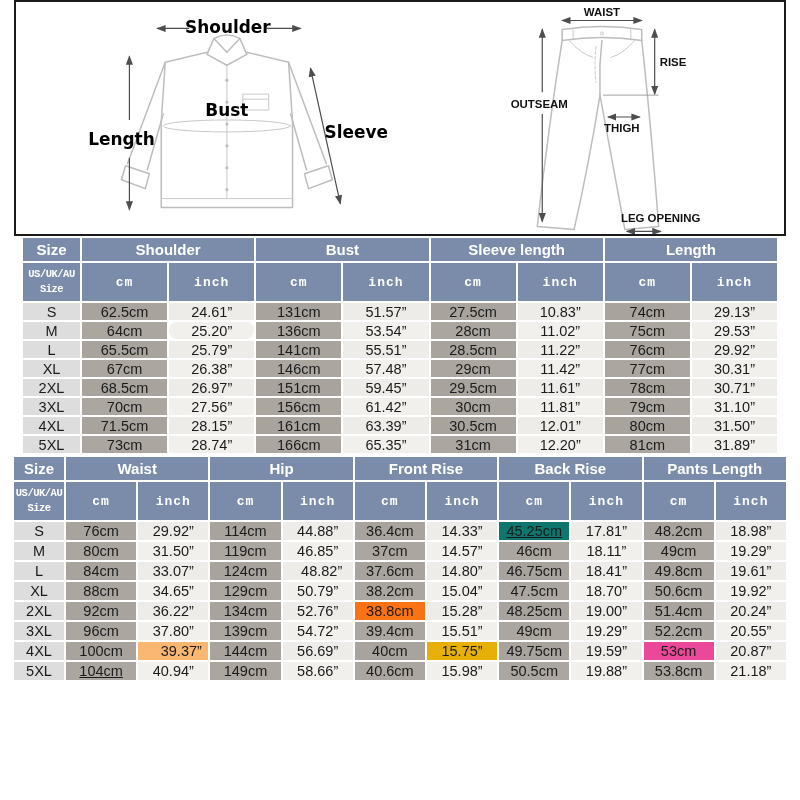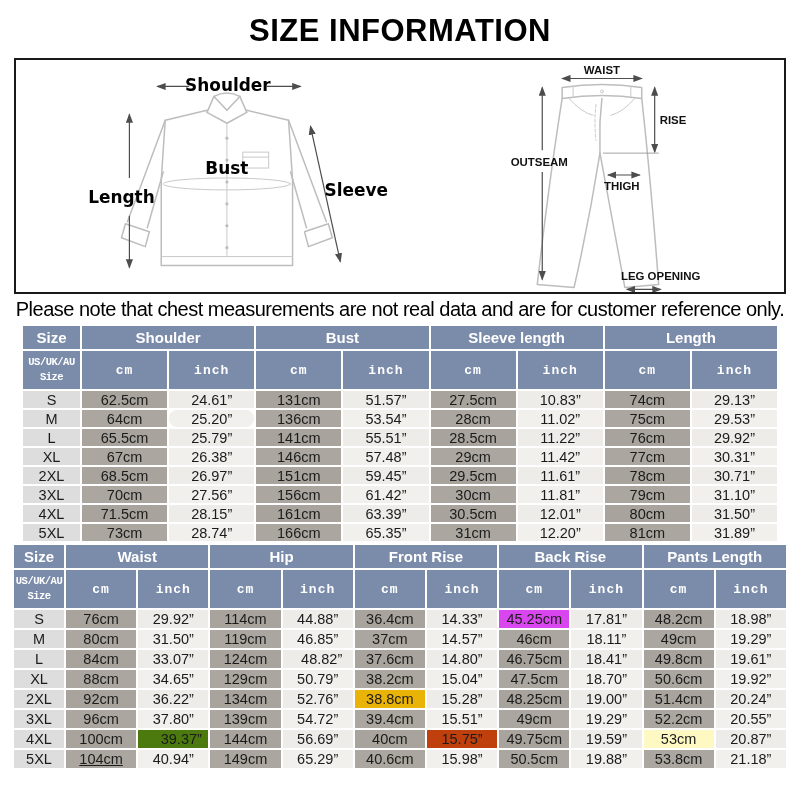--- a/index.html
+++ b/index.html
@@ -59,21 +59,20 @@
   }
   .pants-label {
     font-family:"Liberation Sans", sans-serif; font-weight:bold; font-size:11.5px; fill:#111;
   }
 </style>
 </head>
 <body>
 
 <div>
 
-  <h1 class="page-title">SIZE INFORMATION</h1>
 
   <div class="diagram-box">
 
     <svg width="386" height="232" viewBox="0 0 386 232">
       <defs>
         <marker id="ae1" viewBox="0 0 8 8" markerWidth="8" markerHeight="8" refX="7" refY="3" orient="auto">
           <path d="M0,0 L8,3 L0,6 Z" fill="#4d4d4d"></path>
         </marker>
         <marker id="as1" viewBox="0 0 8 8" markerWidth="8" markerHeight="8" refX="1" refY="3" orient="auto">
           <path d="M8,0 L0,3 L8,6 Z" fill="#4d4d4d"></path>
@@ -141,21 +140,20 @@
       <line class="dim" x1="228" y1="230" x2="262" y2="230" marker-start="url(#as2)" marker-end="url(#ae2)"></line>
 
       <text class="pants-label" x="203" y="13" text-anchor="middle">WAIST</text>
       <text class="pants-label" x="261" y="64" text-anchor="start">RISE</text>
       <text class="pants-label" x="140" y="106" text-anchor="middle">OUTSEAM</text>
       <text class="pants-label" x="223" y="130" text-anchor="middle">THIGH</text>
       <text class="pants-label" x="262" y="221" text-anchor="middle">LEG OPENING</text>
     </svg>
   </div>
 
-  <p class="note-line">Please note that chest measurements are not real data and are for customer reference only.</p>
 
   <table class="size-table t-tops">
     <colgroup>
       <col style="width:57px">
       <col>
         <col>
         <col>
         <col>
         <col>
         <col>
@@ -313,21 +311,21 @@
     </thead>
     <tbody>
         <tr>
           <td class="c-size" style="background: rgb(221, 221, 221);">S</td>
           <td class="c-cm" style="background: rgb(168, 164, 157);">76cm</td>
           <td class="c-inch" style="background: rgb(241, 240, 237);">29.92”</td>
           <td class="c-cm" style="background: rgb(168, 164, 157);">114cm</td>
           <td class="c-inch" style="background: rgb(241, 240, 237);">44.88”</td>
           <td class="c-cm" style="background: rgb(168, 164, 157);">36.4cm</td>
           <td class="c-inch" style="background: rgb(241, 240, 237);">14.33”</td>
-          <td class="c-cm" style="background: #d946ef;">45.25cm</td>
+          <td class="c-cm" style="background: #0f766e; text-decoration: underline;">45.25cm</td>
           <td class="c-inch" style="background: rgb(241, 240, 237);">17.81”</td>
           <td class="c-cm" style="background: rgb(168, 164, 157);">48.2cm</td>
           <td class="c-inch" style="background: rgb(241, 240, 237);">18.98”</td>
         </tr>
         <tr>
           <td class="c-size" style="background: rgb(221, 221, 221);">M</td>
           <td class="c-cm" style="background: rgb(168, 164, 157);">80cm</td>
           <td class="c-inch" style="background: rgb(241, 240, 237);">31.50”</td>
           <td class="c-cm" style="background: rgb(168, 164, 157);">119cm</td>
           <td class="c-inch" style="background: rgb(241, 240, 237);">46.85”</td>
@@ -363,21 +361,21 @@
           <td class="c-inch" style="background: rgb(241, 240, 237);">18.70”</td>
           <td class="c-cm" style="background: rgb(168, 164, 157);">50.6cm</td>
           <td class="c-inch" style="background: rgb(241, 240, 237);">19.92”</td>
         </tr>
         <tr>
           <td class="c-size" style="background: rgb(221, 221, 221);">2XL</td>
           <td class="c-cm" style="background: rgb(168, 164, 157);">92cm</td>
           <td class="c-inch" style="background: rgb(241, 240, 237);">36.22”</td>
           <td class="c-cm" style="background: rgb(168, 164, 157);">134cm</td>
           <td class="c-inch" style="background: rgb(241, 240, 237);">52.76”</td>
-          <td class="c-cm" style="background: #eab308; margin-left: 28px;">38.8cm</td>
+          <td class="c-cm" style="background: #f97316; margin-left: 28px;">38.8cm</td>
           <td class="c-inch" style="background: rgb(241, 240, 237);">15.28”</td>
           <td class="c-cm" style="background: rgb(168, 164, 157);">48.25cm</td>
           <td class="c-inch" style="background: rgb(241, 240, 237);">19.00”</td>
           <td class="c-cm" style="background: rgb(168, 164, 157);">51.4cm</td>
           <td class="c-inch" style="background: rgb(241, 240, 237);">20.24”</td>
         </tr>
         <tr>
           <td class="c-size" style="background: rgb(221, 221, 221);">3XL</td>
           <td class="c-cm" style="background: rgb(168, 164, 157);">96cm</td>
           <td class="c-inch" style="background: rgb(241, 240, 237);">37.80”</td>
@@ -386,36 +384,36 @@
           <td class="c-cm" style="background: rgb(168, 164, 157);">39.4cm</td>
           <td class="c-inch" style="background: rgb(241, 240, 237);">15.51”</td>
           <td class="c-cm" style="background: rgb(168, 164, 157);">49cm</td>
           <td class="c-inch" style="background: rgb(241, 240, 237);">19.29”</td>
           <td class="c-cm" style="background: rgb(168, 164, 157);">52.2cm</td>
           <td class="c-inch" style="background: rgb(241, 240, 237);">20.55”</td>
         </tr>
         <tr>
           <td class="c-size" style="background: rgb(221, 221, 221);">4XL</td>
           <td class="c-cm" style="background: rgb(168, 164, 157);">100cm</td>
-          <td class="c-inch" style="background: #4d7c0f; padding-left: 16px;">39.37”</td>
+          <td class="c-inch" style="background: #fdba74; padding-left: 16px;">39.37”</td>
           <td class="c-cm" style="background: rgb(168, 164, 157);">144cm</td>
           <td class="c-inch" style="background: rgb(241, 240, 237);">56.69”</td>
           <td class="c-cm" style="background: rgb(168, 164, 157);">40cm</td>
-          <td class="c-inch" style="background: #c2410c; margin-left: 15px;">15.75”</td>
+          <td class="c-inch" style="background: #eab308; margin-left: 15px;">15.75”</td>
           <td class="c-cm" style="background: rgb(168, 164, 157);">49.75cm</td>
           <td class="c-inch" style="background: rgb(241, 240, 237);">19.59”</td>
-          <td class="c-cm" style="background: #fef9c3;">53cm</td>
+          <td class="c-cm" style="background: #ec4899;">53cm</td>
           <td class="c-inch" style="background: rgb(241, 240, 237);">20.87”</td>
         </tr>
         <tr>
           <td class="c-size" style="background: rgb(221, 221, 221);">5XL</td>
           <td class="c-cm" style="background: rgb(168, 164, 157); text-decoration: underline;">104cm</td>
           <td class="c-inch" style="background: rgb(241, 240, 237);">40.94”</td>
           <td class="c-cm" style="background: rgb(168, 164, 157);">149cm</td>
-          <td class="c-inch" style="background: rgb(241, 240, 237);">65.29”</td>
+          <td class="c-inch" style="background: rgb(241, 240, 237);">58.66”</td>
           <td class="c-cm" style="background: rgb(168, 164, 157);">40.6cm</td>
           <td class="c-inch" style="background: rgb(241, 240, 237);">15.98”</td>
           <td class="c-cm" style="background: rgb(168, 164, 157);">50.5cm</td>
           <td class="c-inch" style="background: rgb(241, 240, 237);">19.88”</td>
           <td class="c-cm" style="background: rgb(168, 164, 157);">53.8cm</td>
           <td class="c-inch" style="background: rgb(241, 240, 237);">21.18”</td>
         </tr>
       </tbody>
   </table>
 

